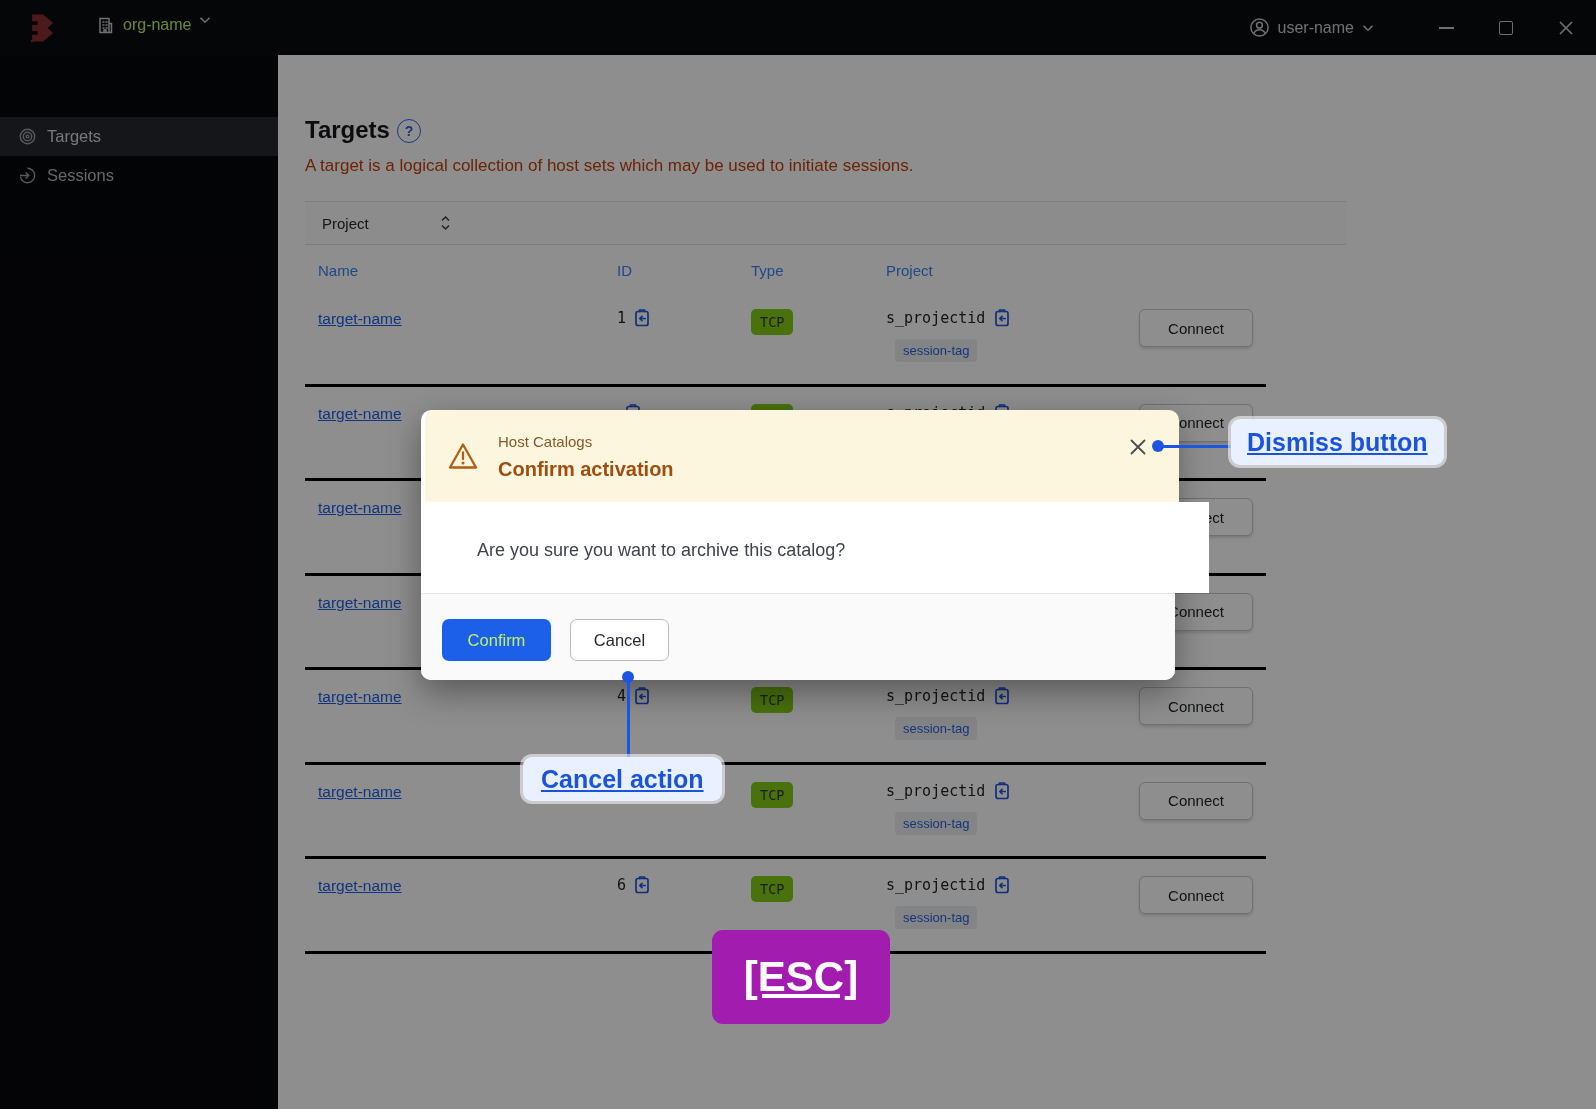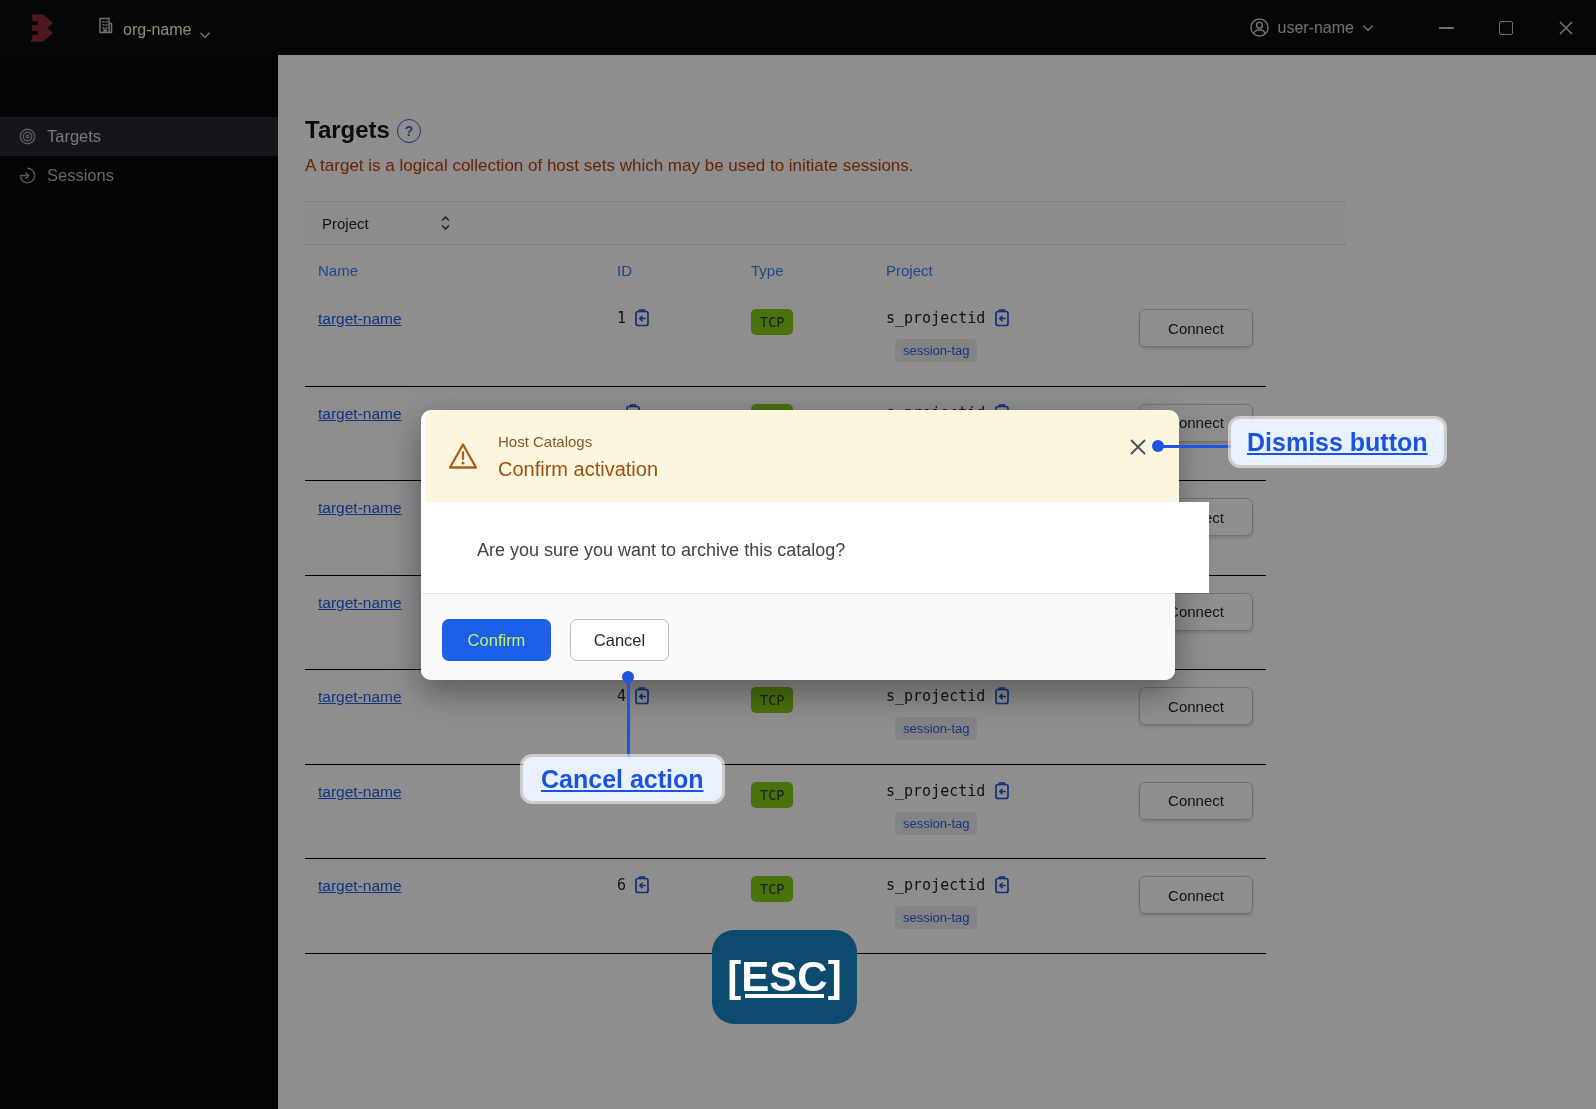--- a/index.html
+++ b/index.html
@@ -4,21 +4,21 @@
 <style>
   * { margin:0; padding:0; box-sizing:border-box; }
   html,body { background:#000; }
   body { font-family:"Liberation Sans", sans-serif; }
   .screen { position:relative; width:1596px; height:1109px; overflow:hidden; background:#07080b; }
 
   
   .topbar { position:absolute; left:0; top:0; width:1596px; height:55px; background:#0a0b0e;
             display:flex; align-items:center; z-index:2; }
   .logo { margin-left:26px; display:flex; align-items:center; }
-  .org-switcher { display:flex; align-items:flex-end; gap:8px; margin-left:38px; color:#fef9c3; font-size:16px; cursor:pointer; }
+  .org-switcher { display:flex; align-items:flex-start; gap:8px; margin-left:38px; color:#bef264; font-size:16px; cursor:pointer; }
   .topbar-right { position:absolute; right:0; top:0; height:55px; display:flex; align-items:center; }
   .user-menu { display:flex; align-items:center; gap:8px; color:#c9cbd0; font-size:16px; margin-right:42px; }
   .win-btn { width:60px; height:55px; display:flex; align-items:center; justify-content:center; color:#c3c5c9; }
   .minimize-glyph { display:block; width:15px; height:0; border-top:2px solid #c3c5c9; }
   .maximize-glyph { display:block; width:14px; height:14px; border:1.6px solid #c3c5c9; border-radius:2px; }
 
   
   .sidebar { position:absolute; left:0; top:55px; width:278px; height:1054px; background:#07080b; z-index:2; }
   .side-item { position:absolute; left:0; width:278px; height:39px; display:flex; align-items:center;
                gap:11px; padding-left:19px; color:#b9bbc1; font-size:16.5px; cursor:pointer; }
@@ -35,21 +35,21 @@
 
   .filter-bar { position:absolute; left:27px; top:146px; width:1041px; height:44px; background:#fbfbfc;
                 border-top:1px solid #dfe1e5; border-bottom:1px solid #dfe1e5; display:flex; align-items:center; }
   .filter-label { margin-left:17px; font-size:15px; color:#26282d; }
   .filter-caret { margin-left:71px; display:flex; }
 
   .th { position:absolute; top:207px; font-size:15px; color:#3b82f6; }
   .th-name { left:40px; } .th-id { left:339px; } .th-type { left:473px; } .th-project { left:608px; }
 
   .rows { position:absolute; left:27px; top:237px; width:961px; }
-  .t-row { position:relative; height:94.5px; border-bottom:1px solid #000000; }
+  .t-row { position:relative; height:94.5px; border-bottom:3px solid #000000; }
   .cell-name { position:absolute; left:13px; top:18px; font-size:15.5px; color:#1f5fe8;
                text-decoration:underline; cursor:pointer; }
   .cell-id { position:absolute; left:312px; top:16px; display:flex; align-items:center; gap:7px; }
   .mono { font-family:"DejaVu Sans Mono", monospace; font-size:15px; color:#212327; }
   .copy-ic { display:flex; cursor:pointer; }
   .badge-type { position:absolute; left:446px; top:17px; background:#84cc16; color:#33363c;
                 font-family:"DejaVu Sans Mono", monospace; font-size:13.5px; padding:5px 9px; border-radius:5px; }
   .cell-project { position:absolute; left:581px; top:16px; display:flex; align-items:center; gap:8px; }
   .badge-tag { position:absolute; left:590px; top:47px; background:#ecedf0; color:#2b5fe0;
                font-size:13px; padding:4px 8px; border-radius:4px; cursor:pointer; }
@@ -60,21 +60,21 @@
   
   .overlay { position:absolute; left:0; top:0; width:1596px; height:1109px; background:rgba(0,0,0,0.445); z-index:10; }
 
   
   .modal { position:absolute; left:421px; top:410px; width:754px; height:270px; border-radius:10px;
            background:#fff; box-shadow:0 12px 34px rgba(0,0,0,0.38); z-index:20; }
   .modal-header { position:absolute; left:4px; top:0; width:754px; height:92px; background:#fcf6de;
                   border-radius:10px 10px 0 0; }
   .warn-ic { position:absolute; left:22px; top:31px; }
   .modal-context { position:absolute; left:73px; top:23px; font-size:15px; color:#82592e; }
-  .modal-title { position:absolute; left:73px; top:48px; font-size:20px; font-weight:400; color:#9e4e10; }
+  .modal-title { position:absolute; left:73px; top:48px; font-size:20px; font-weight:700; color:#9e4e10; }
   .modal-close { position:absolute; right:31px; top:27px; width:20px; height:20px; cursor:pointer; display:flex; }
   .modal-body { position:absolute; left:0; top:92px; width:754px; height:91px; background:#fff;margin-left:34px; }
   .modal-text { position:absolute; left:22px; top:38px; font-size:18px; color:#3f434b; }
   .modal-footer { position:absolute; left:0; top:183px; width:754px; height:87px; background:#fafafb;
                   border-top:1px solid #e5e6ea; border-radius:0 0 10px 10px; }
   .confirm-btn { position:absolute; left:21px; top:25px; width:109px; height:42px; background:#1c60ea;
                  color:#bef264; border:none; border-radius:7px; font-family:"Liberation Sans", sans-serif;
                  font-size:16.5px; cursor:pointer; }
   .cancel-btn { position:absolute; left:149px; top:25px; width:99px; height:42px; background:#fff;
                 color:#26282e; border:1px solid #b9bbc2; border-radius:7px;
@@ -83,21 +83,21 @@
   
   .anno { position:absolute; z-index:30;text-decoration:underline; }
   .anno-label { background:#e9f0ff; color:#1a53dc; font-weight:700; font-size:25px;
                 border-radius:9px; box-shadow:0 0 0 3px rgba(255,255,255,0.55); white-space:nowrap; }
   .dismiss-dot { left:1152px; top:440px; width:12px; height:12px; border-radius:50%; background:#1b55e2; }
   .dismiss-line { left:1158px; top:444.5px; width:76px; height:3px; background:#1b55e2; }
   .dismiss-label { left:1231px; top:419px; height:46px; line-height:46px; padding:0 16px; }
   .cancel-dot { left:622px; top:671px; width:12px; height:12px; border-radius:50%; background:#1b55e2; }
   .cancel-line { left:626.5px; top:681px; width:3px; height:78px; background:#1b55e2; }
   .cancel-label { left:523px; top:757px; height:44px; line-height:44px; padding:0 18px; }
-  .esc-key { left:712px; top:930px; width:145px; height:94px; background:#0c4a6e; border-radius:22px;
+  .esc-key { left:712px; top:930px; width:178px; height:94px; background:#a21caf; border-radius:11px;
              color:#fff; font-weight:700; font-size:42px; display:flex; align-items:center; justify-content:center; }
 </style>
 </head>
 <body>
 
 <div class="screen">
 
   <div class="topbar">
     <span class="logo">
       <svg width="32" height="32" viewBox="0 0 24 26">

